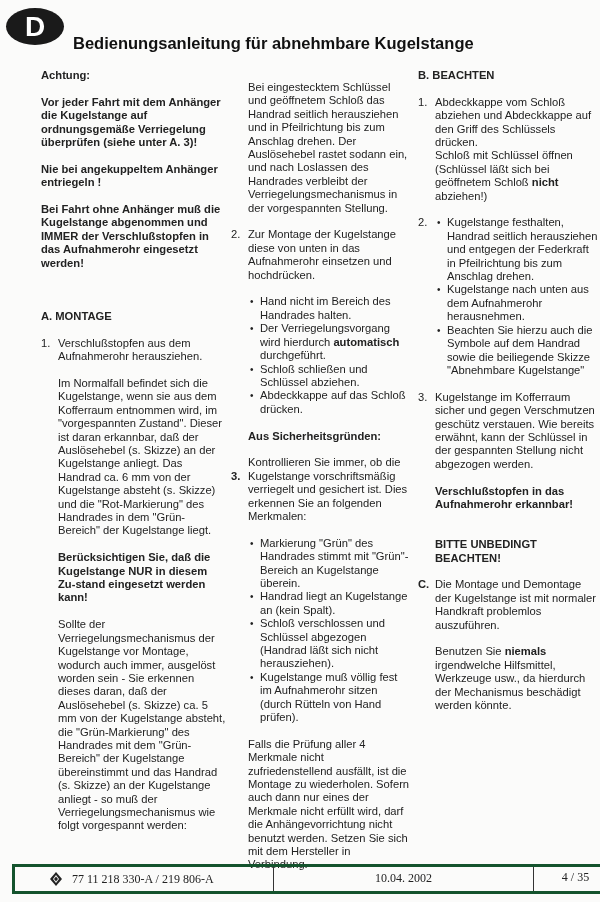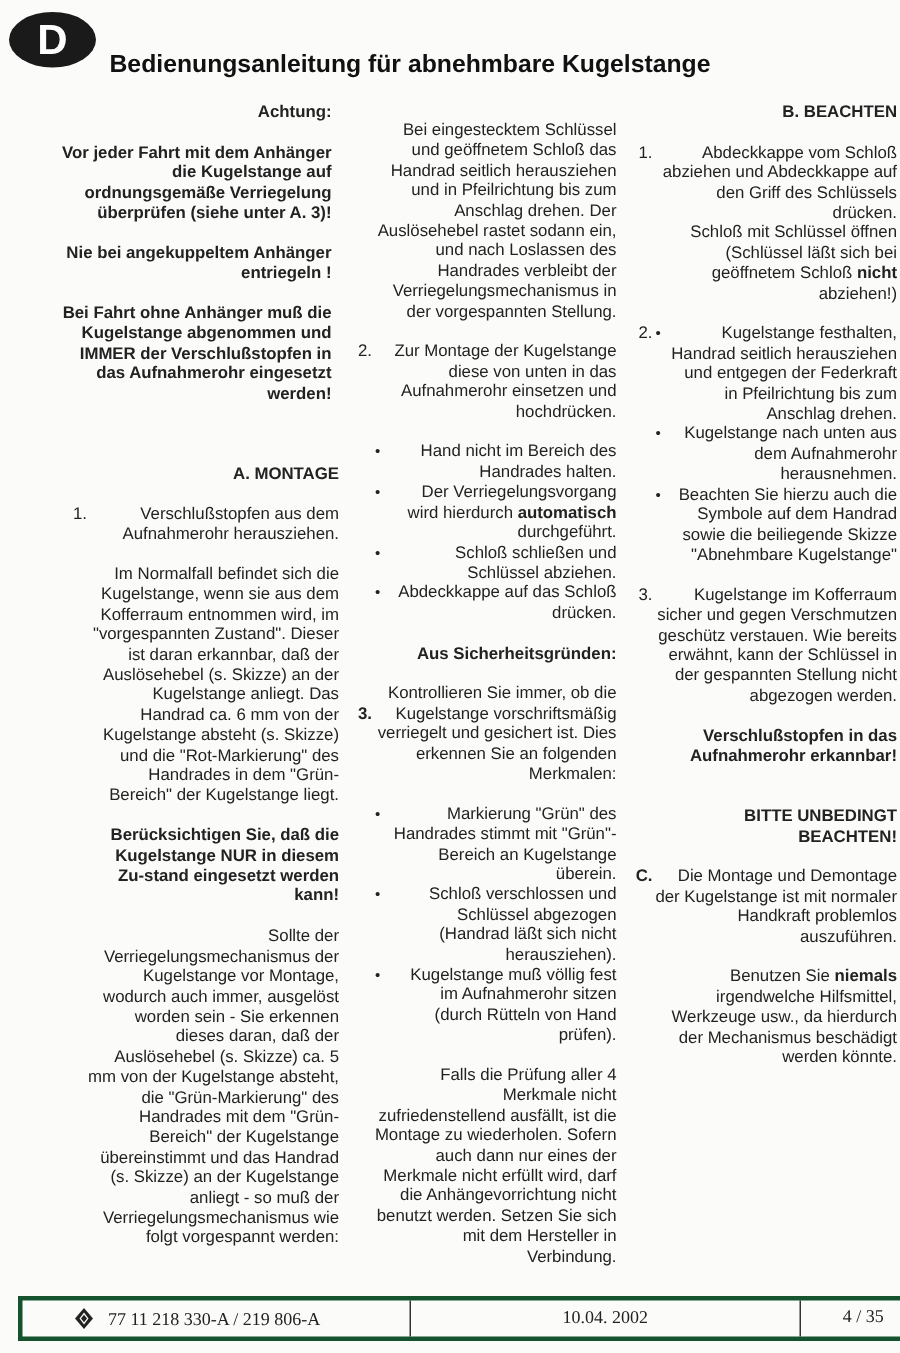--- a/index.html
+++ b/index.html
@@ -11,21 +11,21 @@
   .badge {
     position: absolute; left: 6px; top: 8px; width: 58px; height: 37px;
     border-radius: 50%; background: #1a1a1a; color: #fff;
     font: bold 28px/37px "Liberation Sans", sans-serif; text-align: center;
   }
   .title {
     position: absolute; left: 73px; top: 33px;
     font: bold 16.5px/20px "Liberation Sans", sans-serif; color: #111;
     letter-spacing: 0px;
   }
-  .col { position: absolute; font-size: 11.2px; line-height: 13.4px; color: #222; text-align: right; }
+  .col { position: absolute; font-size: 11.2px; line-height: 13.4px; color: #222; }
   .col p { margin: 0; }
   .b { font-weight: bold; margin-top: 40px; }
   .intro { left: 41px; top: 69px; width: 180px; font-weight: bold; }
   .intro p { margin-bottom: 13.4px; }
   .c1 { left: 41px; top: 310px; width: 185px; }
   .c2 { left: 231px; top: 81px; width: 180px; }
   .c3 { left: 418px; top: 69px; width: 180px; }
   .heading { font-weight: bold; }
   .item { display: flex; }
   .num { width: 17px; flex: none; }
@@ -95,20 +95,21 @@
   <div class="gap"></div>
   <div class="item">
     <span class="num b">3.</span>
     <div class="body">
       <p class="b">Aus Sicherheitsgründen:</p>
       <div class="gap"></div>
       <p>Kontrollieren Sie immer, ob die Kugelstange vorschriftsmäßig verriegelt und gesichert ist. Dies erkennen Sie an folgenden Merkmalen:</p>
       <div class="gap"></div>
       <ul class="bullets">
         <li>Markierung "Grün" des Handrades stimmt mit "Grün"-Bereich an Kugelstange überein.</li>
+        <li>Handrad liegt an Kugelstange an (kein Spalt).</li>
         <li>Schloß verschlossen und Schlüssel abgezogen (Handrad läßt sich nicht herausziehen).</li>
         <li>Kugelstange muß völlig fest im Aufnahmerohr sitzen (durch Rütteln von Hand prüfen).</li>
       </ul>
       <div class="gap"></div>
       <p>Falls die Prüfung aller 4 Merkmale nicht zufriedenstellend ausfällt, ist die Montage zu wiederholen. Sofern auch dann nur eines der Merkmale nicht erfüllt wird, darf die Anhängevorrichtung nicht benutzt werden. Setzen Sie sich mit dem Hersteller in Verbindung.</p>
     </div>
   </div>
 </div>
 
 <div class="col c3">

